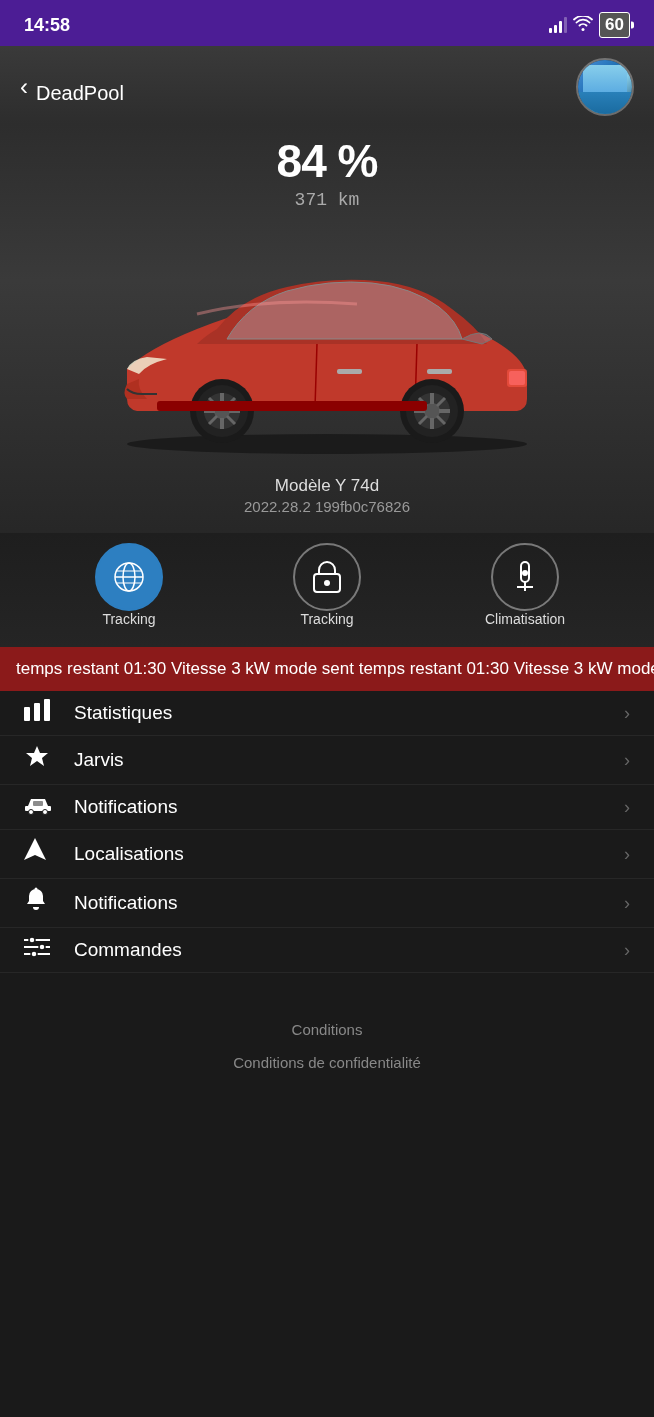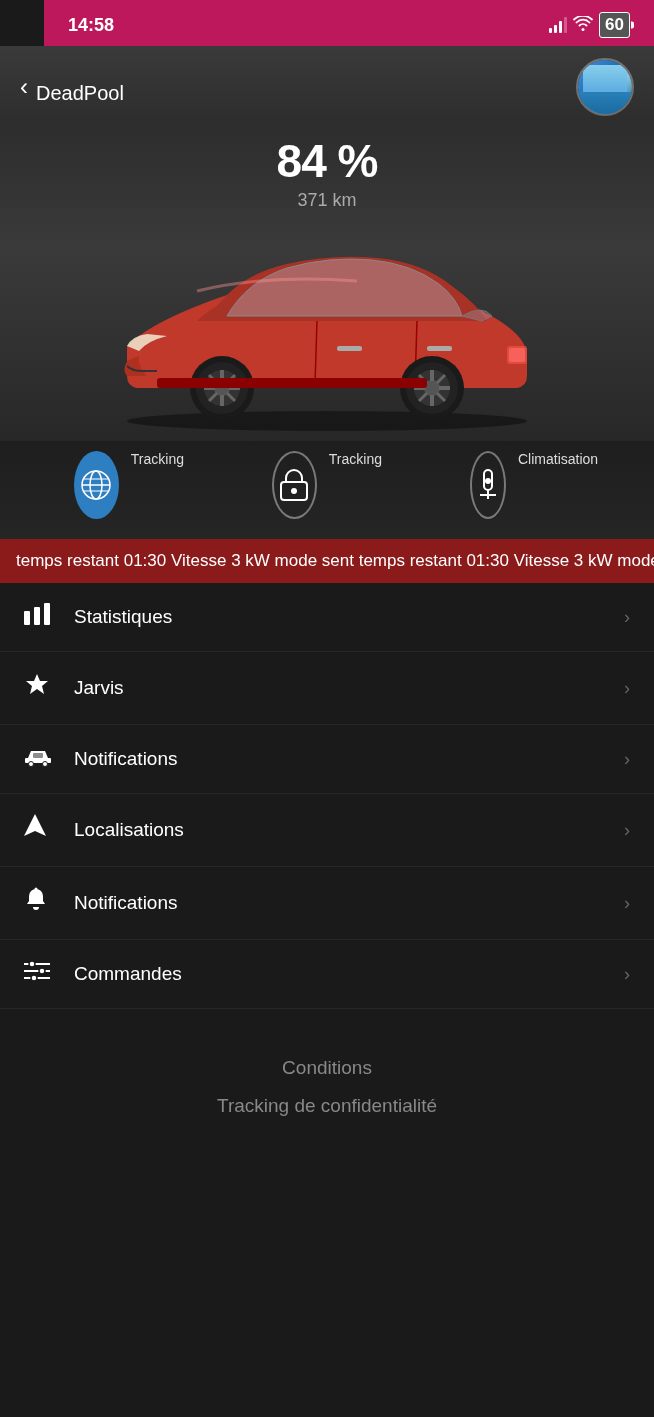--- a/index.html
+++ b/index.html
@@ -13,22 +13,21 @@
       color: white;
       overflow-x: hidden;
     }
 
     
     .status-bar {
       display: flex;
       justify-content: space-between;
       align-items: center;
       padding: 12px 24px 8px;
-      background: #be185d;
-      margin-left: 44px;
+      background: #4c1d95;
     }
     .status-time {
       font-size: 18px;
       font-weight: 600;
       color: white;
     }
     .status-icons {
       display: flex;
       align-items: center;
       gap: 6px;
@@ -137,21 +136,22 @@
     .battery-percent {
       font-size: 46px;
       font-weight: 700;
       color: white;
       letter-spacing: -1px;
     }
     .battery-km {
       font-size: 18px;
       color: #aaa;
       margin-top: 2px;
-      margin-bottom: 0;
+      margin-bottom: 24px;
+      font-family: Liberation Mono, monospace;
     }
     .car-image-container {
       position: relative;
       width: 100%;
       height: 230px;
       display: flex;
       align-items: center;
       justify-content: center;
     }
     
@@ -177,22 +177,23 @@
     
     .action-buttons {
       display: flex;
       justify-content: space-around;
       align-items: flex-start;
       padding: 10px 30px 20px;
       background: linear-gradient(180deg, #1e1e1e 0%, #252525 100%);
     }
     .action-btn {
       display: flex;
-      flex-direction: row;
-      gap: 12px;
+      flex-direction: column;
+      align-items: center;
+      gap: 0;
       cursor: pointer;
       width: 110px;
     }
     .action-btn-circle {
       width: 68px;
       height: 68px;
       border-radius: 50%;
       border: 2px solid rgba(255,255,255,0.4);
       display: flex;
       align-items: center;
@@ -229,21 +230,21 @@
     }
 
     
     .menu-list {
       background: #1a1a1a;
       padding: 0 0 20px;
     }
     .menu-item {
       display: flex;
       align-items: center;
-      padding: 20px 24px;
+      padding: 8px 24px;
       border-bottom: 1px solid rgba(255,255,255,0.06);
       cursor: pointer;
     }
     .menu-icon {
       width: 34px;
       font-size: 22px;
       color: white;
       flex-shrink: 0;
     }
     .menu-label {
@@ -258,21 +259,21 @@
       color: #666;
     }
 
     
     .footer-links {
       background: #1a1a1a;
       padding: 20px 0 10px;
       text-align: center;
     }
     .footer-link {
-      font-size: 19px;
+      font-size: 15px;
       color: #888;
       padding: 8px 8px;
     }
   </style>
 </head>
 <body>
 
 <div class="status-bar">
   <span class="status-time">14:58</span>
   <div class="status-icons">
@@ -362,20 +363,24 @@
       <line x1="370" y1="177" x2="378" y2="185" stroke="#666" stroke-width="3"></line>
       <line x1="378" y1="159" x2="370" y2="167" stroke="#666" stroke-width="3"></line>
       <line x1="352" y1="185" x2="360" y2="177" stroke="#666" stroke-width="3"></line>
 
       <rect x="90" y="162" width="270" height="10" rx="3" fill="#8b0000"></rect>
 
       <path d="M130 75 Q200 58 290 65" stroke="rgba(255,150,150,0.4)" stroke-width="3" fill="none"></path>
     </svg>
   </div>
 
+  <div class="car-info">
+    <div class="car-model">Modèle Y 74d</div>
+    <div class="car-firmware">2022.28.2 199fb0c76826</div>
+  </div>
 
   <div class="action-buttons">
 
     <div class="action-btn">
       <div class="action-btn-circle active">
         <svg width="36" height="36" viewBox="0 0 36 36" fill="white" xmlns="http://www.w3.org/2000/svg">
           <circle cx="18" cy="18" r="14" stroke="white" stroke-width="1.5" fill="none"></circle>
           <ellipse cx="18" cy="18" rx="6" ry="14" stroke="white" stroke-width="1.5" fill="none"></ellipse>
           <line x1="4" y1="18" x2="32" y2="18" stroke="white" stroke-width="1.5"></line>
           <line x1="6" y1="12" x2="30" y2="12" stroke="white" stroke-width="1"></line>
@@ -486,14 +491,14 @@
       </svg>
     </div>
     <span class="menu-label">Commandes</span>
     <span class="menu-chevron">›</span>
   </div>
 
 </div>
 
 <div class="footer-links">
   <div class="footer-link">Conditions</div>
-  <div class="footer-link">Tracking de confidentialité</div>
+  <div class="footer-link">Conditions de confidentialité</div>
 </div>
 
 </body></html>

